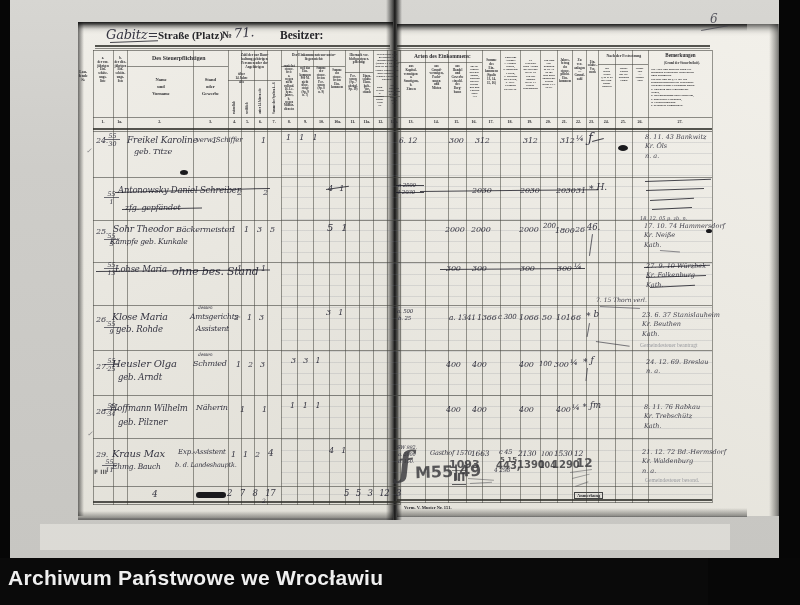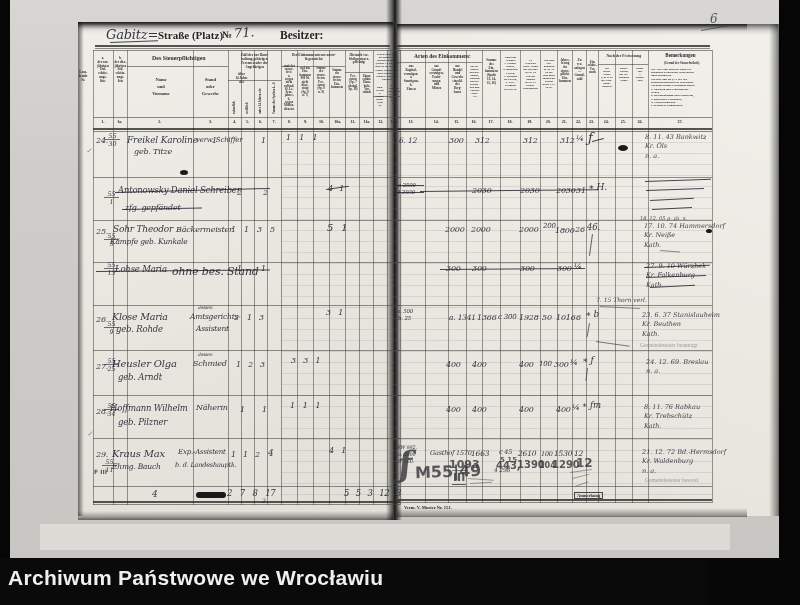--- a/index.html
+++ b/index.html
@@ -530,21 +530,21 @@
   <span class="hw" style="left:196px;top:324px;font-size:7.5px;">Assistent</span>
   <span class="hw" style="left:234px;top:313px;font-size:8px;">2</span>
   <span class="hw" style="left:247px;top:313px;font-size:8px;">1</span>
   <span class="hw" style="left:259px;top:313px;font-size:8px;">3</span>
   <span class="hw" style="left:326px;top:308px;font-size:8px;word-spacing:5px;">3 1</span>
   <span class="hw" style="left:397px;top:308px;font-size:5.5px;">a. 500</span>
   <span class="hw" style="left:398px;top:315px;font-size:5.5px;">b. 25</span>
   <span class="hw" style="left:449px;top:313px;font-size:7.5px;">a. 1341</span>
   <span class="hw" style="left:477px;top:313px;font-size:8px;">1366</span>
   <span class="hw" style="left:498px;top:313px;font-size:7px;">c 300</span>
-  <span class="hw" style="left:519px;top:313px;font-size:8px;">1928</span>
+  <span class="hw" style="left:519px;top:313px;font-size:8px;">1066</span>
   <span class="hw" style="left:542px;top:313px;font-size:8px;">50</span>
   <span class="hw" style="left:556px;top:313px;font-size:8px;">1016</span>
   <span class="hw" style="left:576px;top:313px;font-size:8px;">6</span>
   <span class="hw" style="left:585px;top:309px;font-size:9px;">∗ b</span>
   <div class="ln" style="left:589px;top:323px;width:1.4px;height:14px;transform:rotate(10deg);background:rgba(40,40,52,.65);"></div>
   <div class="ln" style="left:596px;top:341px;width:34px;transform:rotate(8deg);background:rgba(40,40,52,.6);"></div>
   <span class="rem" style="left:642px;top:311px;">23. 6. 37 Stanislauheim
 Kr. Beuthen
 Kath.</span>
   <span class="stamp" style="left:640px;top:342px;">Gemeindesteuer beantragt</span>
@@ -602,21 +602,21 @@
   <span class="hw" style="left:255px;top:450px;font-size:8px;">2</span>
   <span class="hw" style="left:268px;top:448px;font-size:9px;">4</span>
   <span class="hw" style="left:329px;top:446px;font-size:8px;word-spacing:5px;">4 1</span>
   <span class="hw" style="left:397px;top:444px;font-size:5px;">SW 992.</span>
   <span class="hw" style="left:398px;top:451px;font-size:5px;">a. 2000</span>
   <span class="hw" style="left:398px;top:458px;font-size:5px;">b. 150.</span>
   <span class="hw" style="left:430px;top:449px;font-size:6.5px;">Gasthof 1570</span>
   <span class="hw" style="left:471px;top:449px;font-size:7.5px;">1663</span>
   <span class="hw" style="left:499px;top:448px;font-size:6.5px;">c 45</span>
   <span class="hw" style="left:494px;top:466px;font-size:6px;">4 298</span>
-  <span class="hw" style="left:518px;top:449px;font-size:7.5px;">2610</span>
+  <span class="hw" style="left:518px;top:449px;font-size:7.5px;">2130</span>
   <span class="hw" style="left:541px;top:450px;font-size:6.5px;">100</span>
   <span class="hw" style="left:554px;top:449px;font-size:7.5px;">1530</span>
   <span class="hw" style="left:574px;top:449px;font-size:7.5px;">12</span>
   <span class="pencil" style="left:449px;top:458px;font-size:11px;">1093</span>
   <span class="pencil" style="left:496px;top:460px;font-size:10px;">443,</span>
   <span class="pencil" style="left:500px;top:456px;font-size:7px;">5 15</span>
   <span class="pencil" style="left:517px;top:459px;font-size:10px;">1390</span>
   <span class="pencil" style="left:539px;top:461px;font-size:8px;">104</span>
   <span class="pencil" style="left:552px;top:459px;font-size:10px;">1290</span>
   <span class="pencil" style="left:576px;top:456px;font-size:12px;">12</span>

